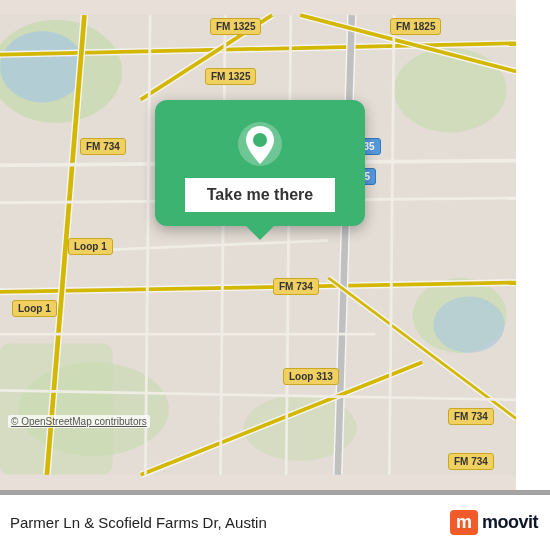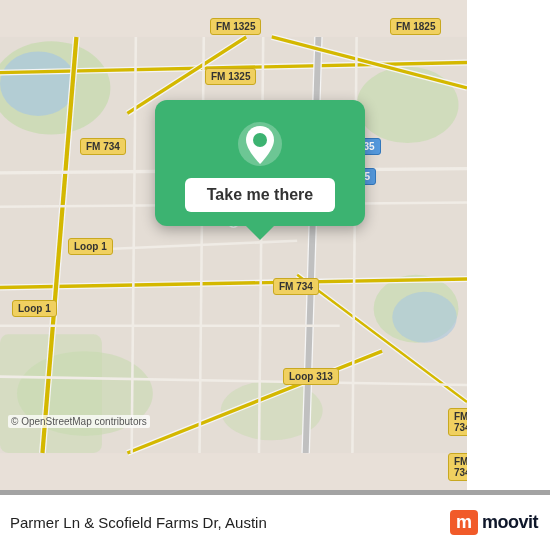--- a/index.html
+++ b/index.html
@@ -6,21 +6,21 @@
     body {
       width: 550px;
       height: 550px;
       overflow: hidden;
       font-family: Arial, sans-serif;
       position: relative;
     }
 
     
     #map-container {
-      width: 467px;
+      width: 516px;
       height: 490px;
       position: relative;
       background-color: #e8e0d8;
       overflow: hidden;
     }
 
     
     #map-svg {
       width: 100%;
       height: 100%;
@@ -56,21 +56,21 @@
 
     .location-pin {
       width: 48px;
       height: 48px;
       margin-bottom: 10px;
     }
 
     .take-me-btn {
       background: white;
       border: none;
-      border-radius: 6px;
+      border-radius: 0;
       padding: 8px 22px;
       font-size: 16px;
       font-weight: 600;
       color: #333;
       cursor: pointer;
       white-space: nowrap;
     }
 
     
     #bottom-bar {
@@ -114,20 +114,21 @@
 
     .copyright-text {
       position: absolute;
       bottom: 62px;
       left: 8px;
       font-size: 10px;
       color: #555;
       background: rgba(255,255,255,0.75);
       padding: 1px 3px;
       border-radius: 2px;
+      text-decoration: underline;
     }
 
     
     .road-badge {
       position: absolute;
       background: #f0d060;
       border: 1px solid #c8a820;
       border-radius: 3px;
       padding: 2px 5px;
       font-size: 10px;

